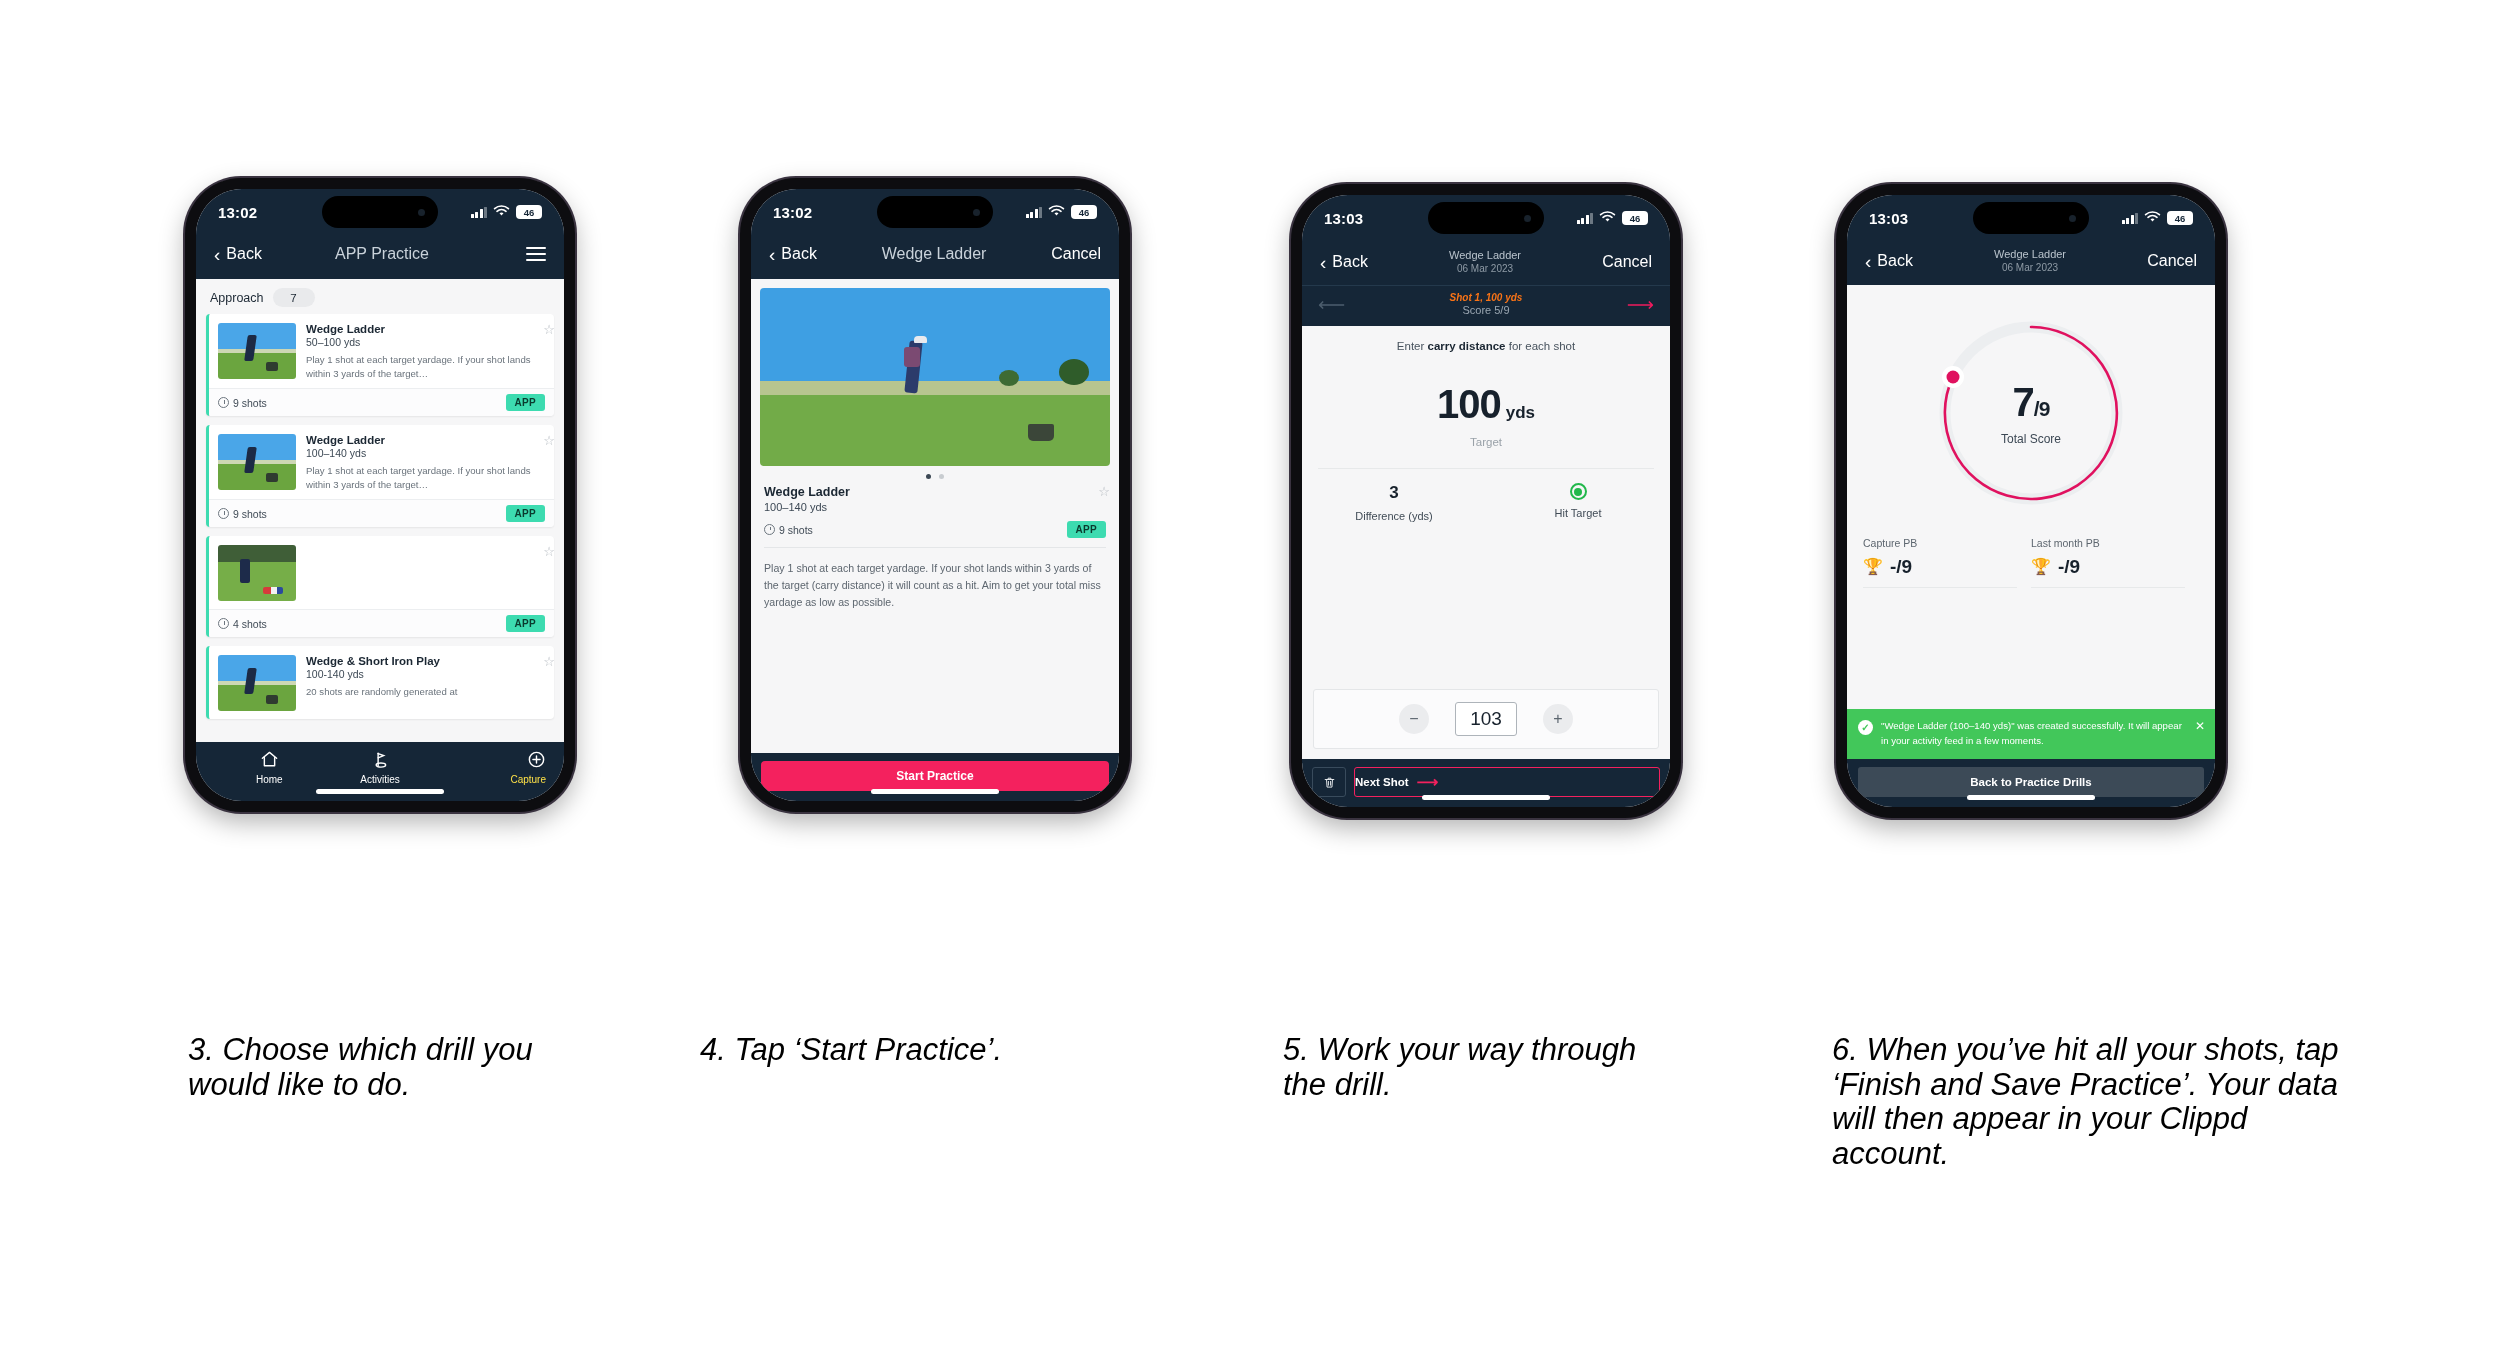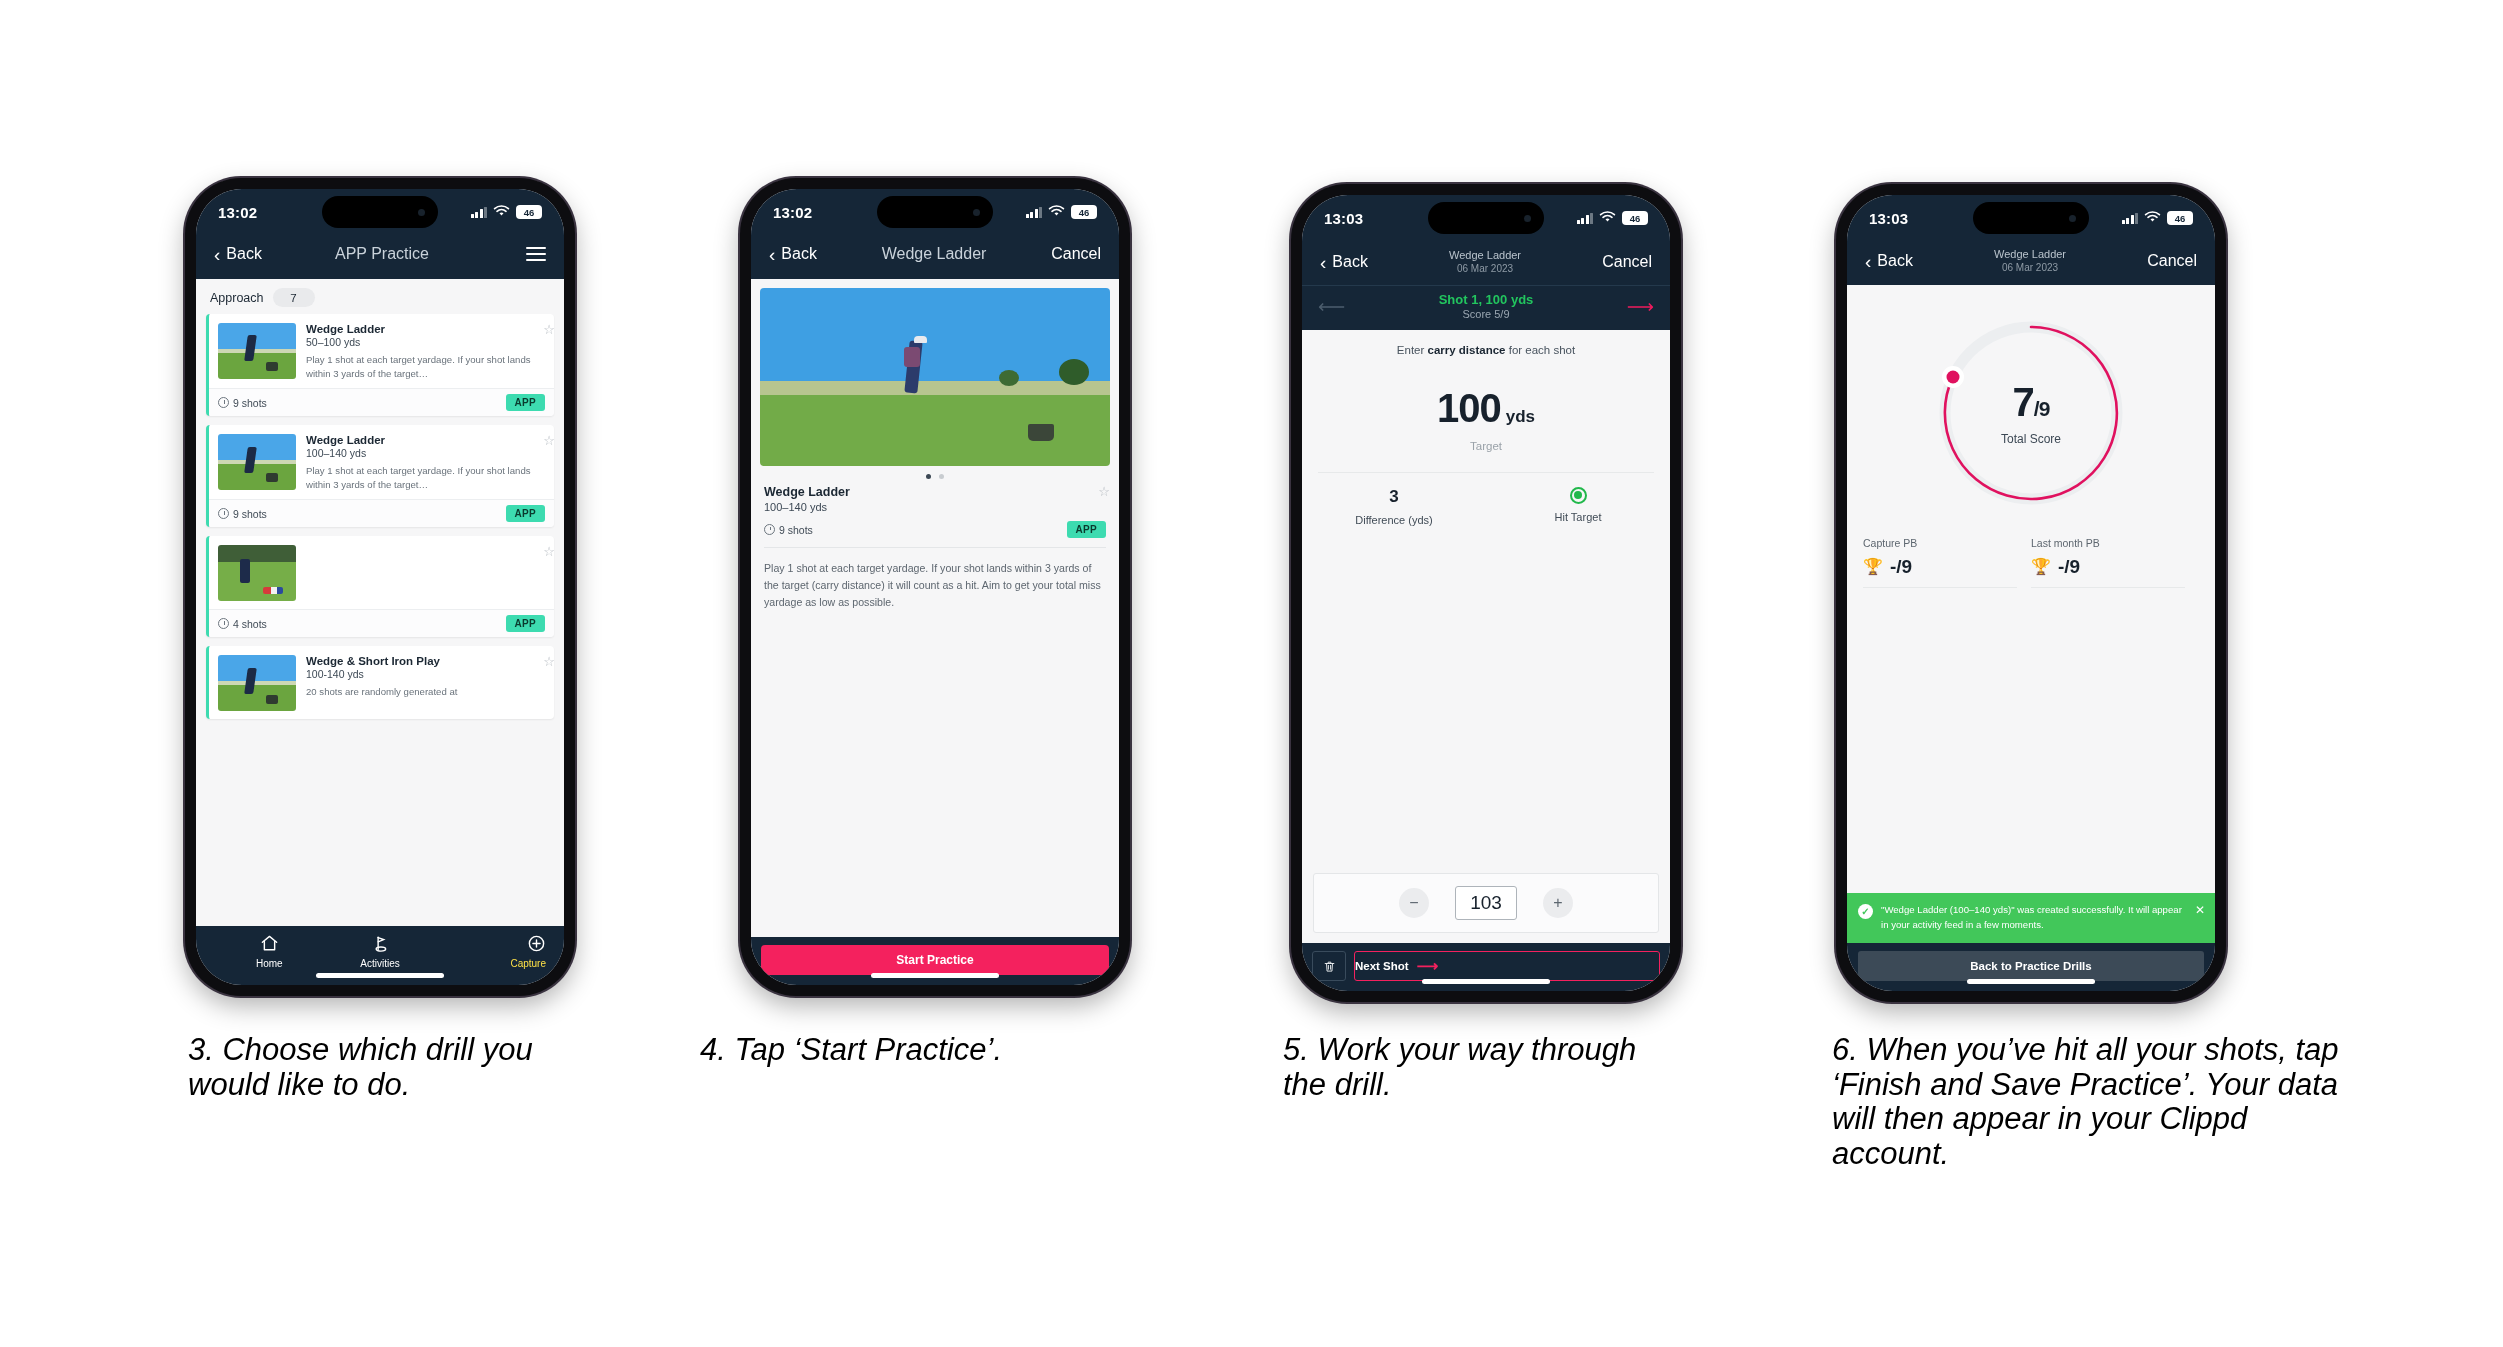--- a/index.html
+++ b/index.html
@@ -7,21 +7,21 @@
     width: 2503px; height: 1347px;
     background: #ffffff;
     font-family: "Liberation Sans", sans-serif;
     overflow: hidden;
   }
   .stage { position: relative; width: 2503px; height: 1347px; }
 
   
   .phone {
     position: absolute;
-    width: 390px; height: 818px;
+    width: 390px; height: 634px;
     background: #0d0d10;
     border-radius: 56px;
     padding: 11px;
     box-shadow: 0 0 0 2px #3a3340, 0 10px 26px rgba(0,0,0,.30);
   }
   .screen {
     position: relative;
     width: 100%; height: 100%;
     border-radius: 46px;
     overflow: hidden;
@@ -76,21 +76,21 @@
   .burger { display: flex; flex-direction: column; gap: 3.5px; }
   .burger span { display: block; width: 20px; height: 2.4px; background: #fff; border-radius: 2px; }
 
   
   .shotbar {
     flex: 0 0 auto; background: #152637;
     border-top: 1px solid #24394c;
     display: flex; align-items: center; padding: 6px 16px 9px;
   }
   .shotbar .mid { flex: 1; text-align: center; line-height: 1.2; }
-  .shotbar .s1 { font-size: 13px; font-weight: bold; color: #22c55e; }
+  .shotbar .s1 { font-size: 10px; font-weight: bold; color: #f97316; font-style: italic; }
   .shotbar .s2 { font-size: 11px; color: #9aa6b1; }
   .arrow-l { font-size: 19px; color: #4c5d6d; line-height: 1; }
   .arrow-r { font-size: 19px; color: #ef1b5e; line-height: 1; }
 
   
   .body { flex: 1; overflow: hidden; background: #f6f6f7; position: relative; }
 
   
   .approach-row { display: flex; align-items: center; gap: 9px; padding: 9px 14px 7px; }
   .approach-row .lbl { font-size: 12.5px; color: #1b2733; }

